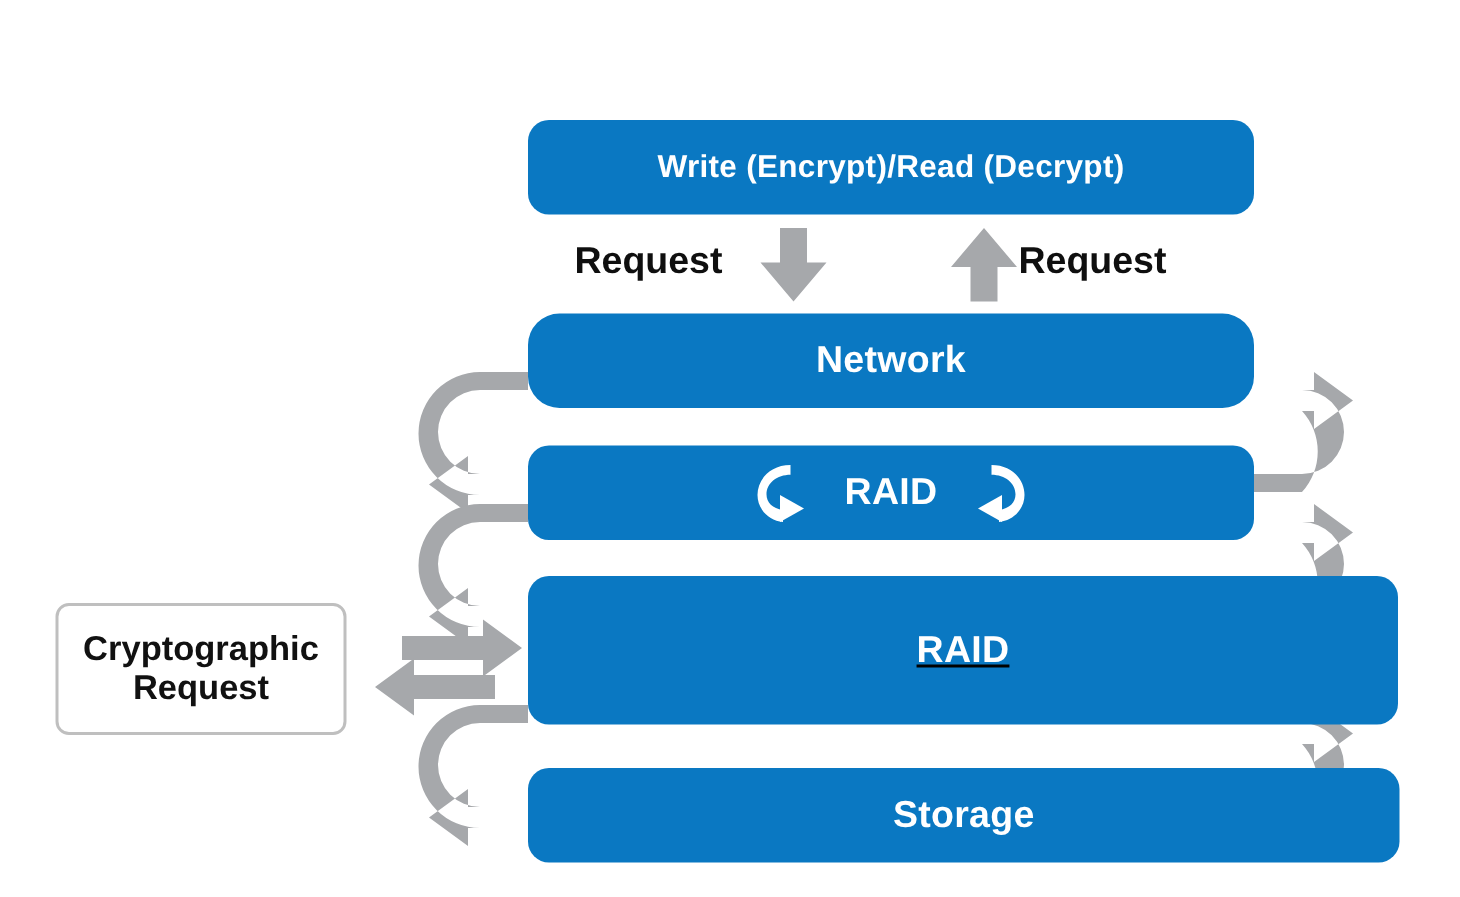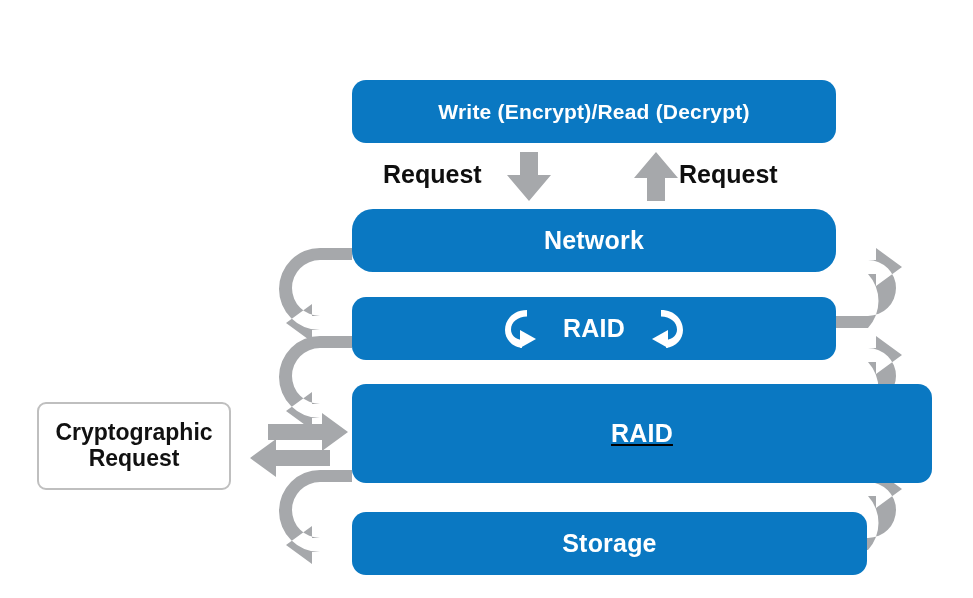--- a/index.html
+++ b/index.html
@@ -38,21 +38,21 @@
     line-height: 1.1;
     text-align: center;
     white-space: nowrap;
   }
 
   #box-top    { left: 352px; top: 80px;  width: 484px; height: 63px; }
   #box-top .layer-label { font-size: 21px; }
   #box-network{ left: 352px; top: 209px; width: 484px; height: 63px; border-radius: 21px; }
   #box-wafl   { left: 352px; top: 297px; width: 484px; height: 63px; }
   #box-raid   { left: 352px; top: 384px; width: 580px; height: 99px; text-decoration: underline; }
-  #box-storage{ left: 352px; top: 512px; width: 515px; height: 63px; }
+  #box-storage{ left: 352px; top: 512px; width: 581px; height: 63px; }
 
   
   .wafl-row {
     display: flex;
     align-items: center;
     justify-content: center;
     gap: 20px;
   }
   .wafl-icon { display: block; }
 

